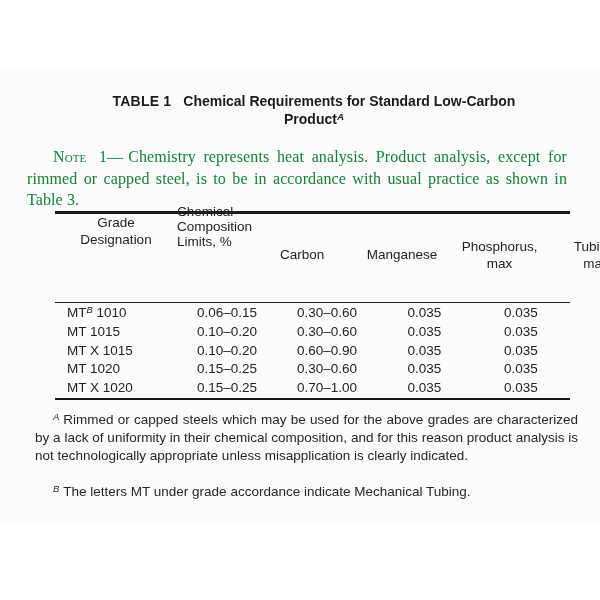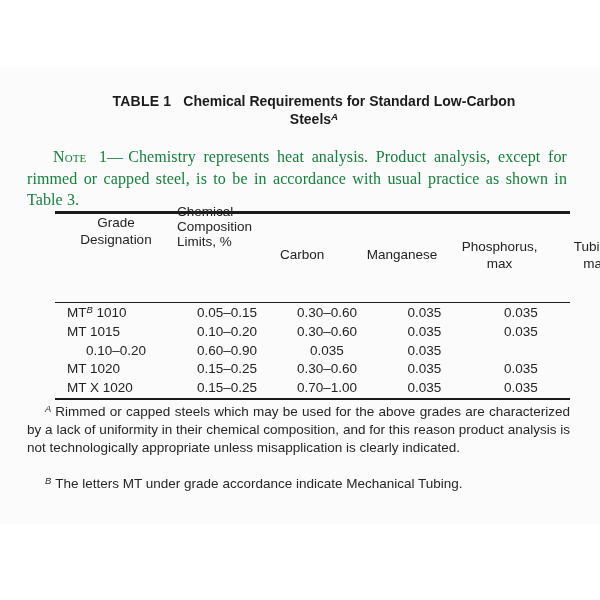--- a/index.html
+++ b/index.html
@@ -29,35 +29,35 @@
   .grade-head{display:flex;flex-direction:column;align-items:center;padding-top:0;line-height:17px;}
   .chem-head{display:flex;flex-direction:row;}
   .spanner{height:26px;display:flex;align-items:center;justify-content:center;}
   .subheads{flex:1;display:grid;grid-template-columns:100px 100px 95px 98px;padding-bottom:6px;}
   .subhead{display:flex;flex-direction:column;align-items:center;justify-content:center;line-height:17px;text-align:center;}
   .tbody{padding-top:1px;}
   .trow{display:grid;grid-template-columns:122px 100px 100px 95px 98px;height:18.8px;line-height:18.8px;}
   .cell.grade{text-align:left;padding-left:12px;}
   .cell.c{text-align:center;}
   
-  .footnote{position:absolute;margin:0;left:27px;width:543px;
+  .footnote{position:absolute;margin:8px;left:27px;width:543px;
     font-size:13.5px;line-height:18px;color:#262626;text-indent:18px;}
   .footnote.fa{top:403px;text-align:justify;}
   .footnote.fb{top:475px;text-align:left;}
   .fn-text{margin-left:4px;}
 </style>
 </head>
 <body>
 
 <div class="canvas">
   <div class="scan-band"></div>
 
   <header class="title">
     <div><span class="title-prefix">TABLE 1</span><span>Chemical Requirements for Standard Low-Carbon</span></div>
-    <div><span>Steels</span><sup class="sup">A</sup></div>
+    <div><span>Product</span><sup class="sup">A</sup></div>
   </header>
 
   <p class="note"><span class="note-label">Note 1—</span><span class="note-text">Chemistry represents heat analysis. Product analysis, except for rimmed or capped steel, is to be in accordance with usual practice as shown in Table 3.</span></p>
 
   <section class="tablewrap">
     <div class="rule thick"></div>
 
     <div class="thead">
       <div class="grade-head">
         <div>Grade</div>
@@ -85,33 +85,34 @@
           </div>
         </div>
       </div>
     </div>
 
     <div class="rule mid"></div>
 
     <div class="tbody">
       <div class="trow">
         <div class="cell grade"><span>MT</span><sup class="sup">B</sup><span> 1010</span></div>
-        <div class="cell c">0.05–0.15</div>
+        <div class="cell c">0.06–0.15</div>
         <div class="cell c">0.30–0.60</div>
         <div class="cell c">0.035</div>
         <div class="cell c">0.035</div>
       </div>
       <div class="trow">
         <div class="cell grade"><span>MT 1015</span><sup class="sup"></sup><span></span></div>
         <div class="cell c">0.10–0.20</div>
         <div class="cell c">0.30–0.60</div>
         <div class="cell c">0.035</div>
         <div class="cell c">0.035</div>
       </div>
       <div class="trow">
+        <div class="cell grade"><span>MT X 1015</span><sup class="sup"></sup><span></span></div>
         <div class="cell c">0.10–0.20</div>
         <div class="cell c">0.60–0.90</div>
         <div class="cell c">0.035</div>
         <div class="cell c">0.035</div>
       </div>
       <div class="trow">
         <div class="cell grade"><span>MT 1020</span><sup class="sup"></sup><span></span></div>
         <div class="cell c">0.15–0.25</div>
         <div class="cell c">0.30–0.60</div>
         <div class="cell c">0.035</div>

